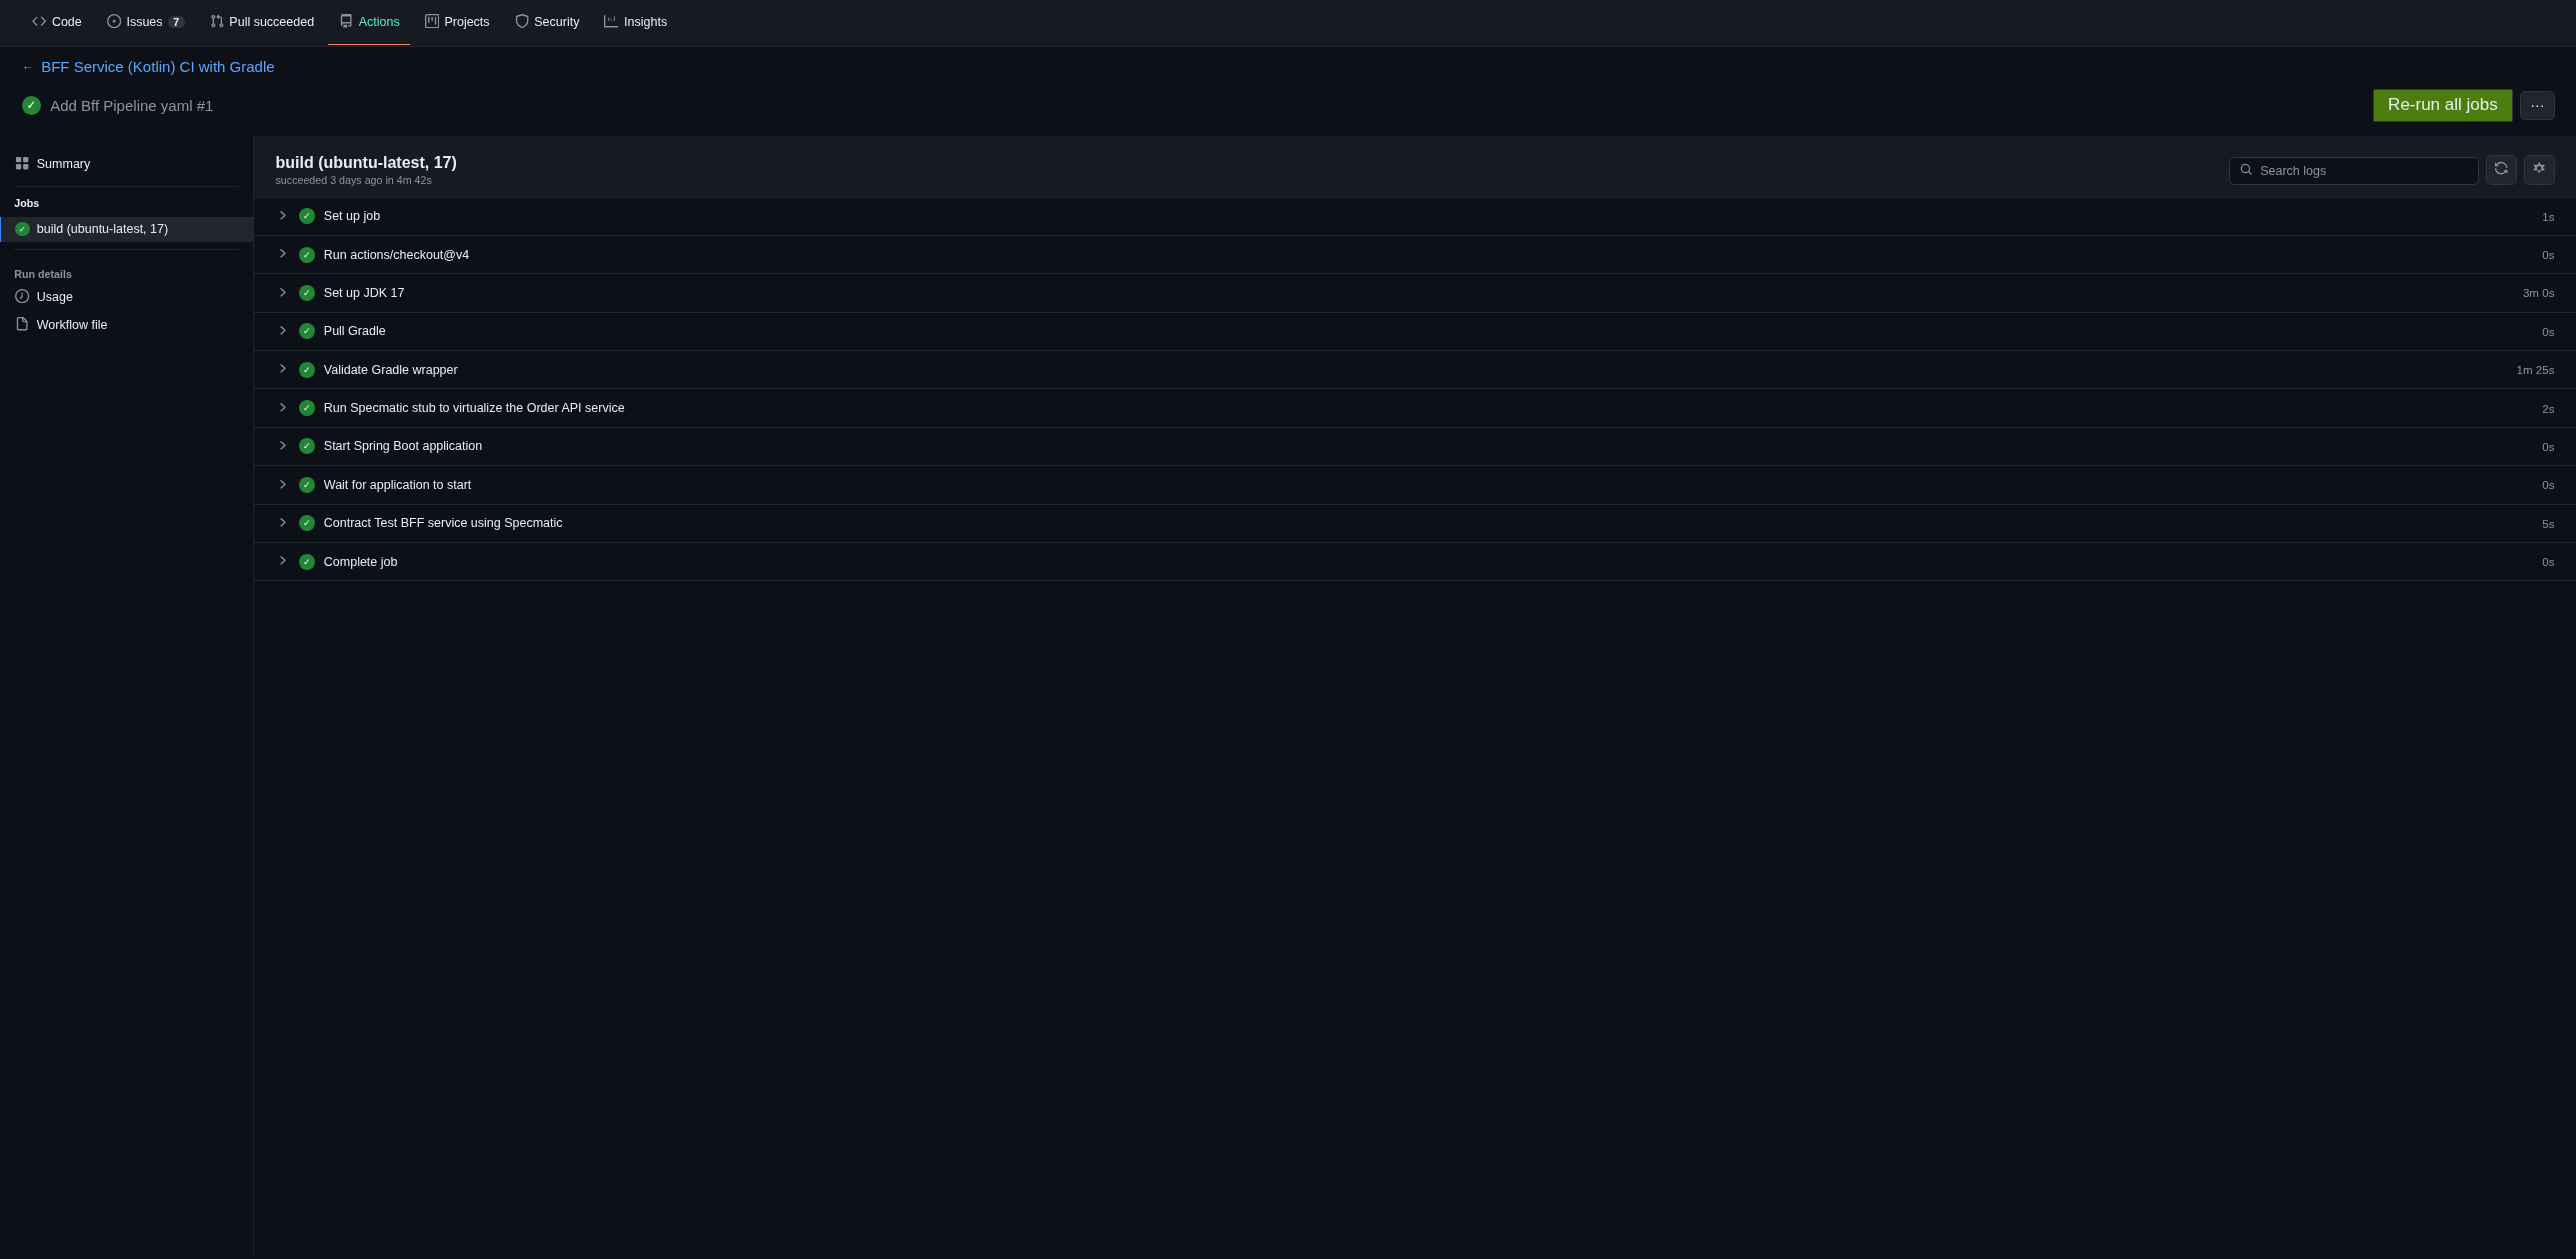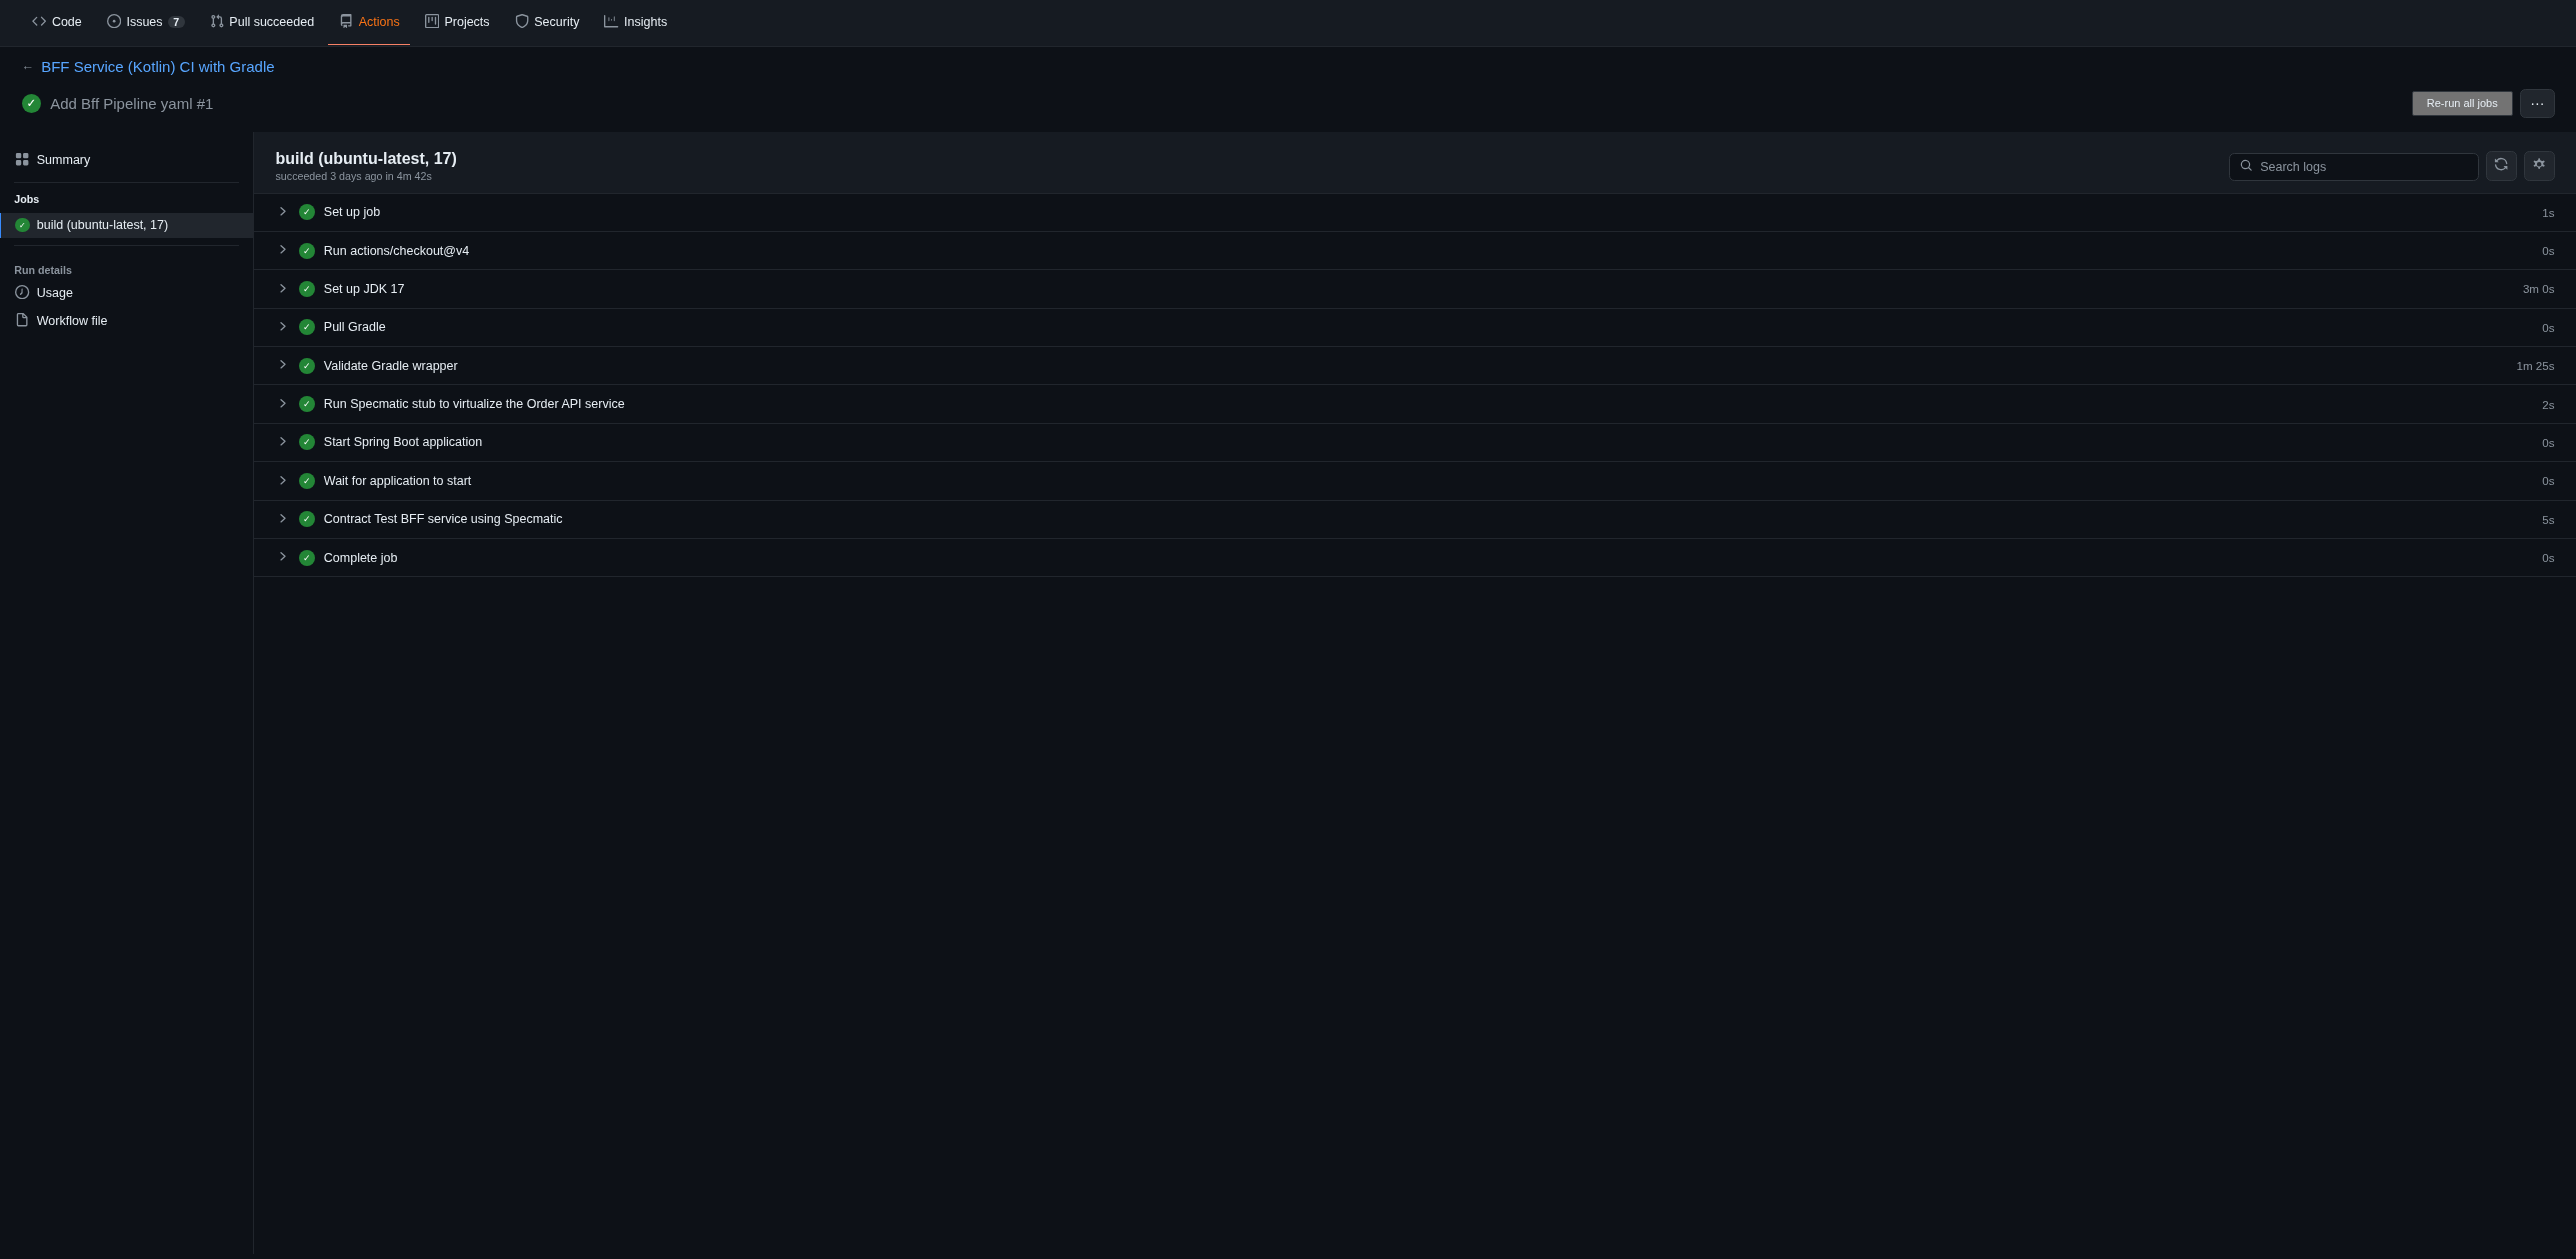--- a/index.html
+++ b/index.html
@@ -27,21 +27,21 @@
       gap: 5.4px;
       padding: 12.5px 10.7px;
       color: #e6edf3;
       cursor: pointer;
       border-bottom: 1.8px solid transparent;
       font-size: 12.5px;
       white-space: nowrap;
       text-decoration: none;
     }
     .nav-item.active {
-      color: #f97316;
+      color: #5eead4;
       border-bottom: 1.8px solid #f78166;
     }
     .nav-item .nav-icon { color: #8b949e; font-size: 14.3px; }
     .nav-badge {
       background: #30363d;
       color: #e6edf3;
       border-radius: 18px;
       padding: 0 5.4px;
       font-size: 10.7px;
       font-weight: 600;
@@ -87,27 +87,27 @@
       color: #fff;
       font-size: 11.6px;
       flex-shrink: 0;
     }
     .header-actions {
       display: flex;
       align-items: center;
       gap: 7.2px;
     }
     .btn-rerun {
-      background: #737373;
+      background: #4d7c0f;
       border: 0.9px solid #30363d;
       color: #e6edf3;
       padding: 5.4px 14.3px;
       border-radius: 2px;
       cursor: pointer;
-      font-size: 11px;
+      font-size: 17px;
       white-space: nowrap;
     }
     .btn-more {
       background: #21262d;
       border: 0.9px solid #30363d;
       color: #e6edf3;
       padding: 5.4px 9px;
       border-radius: 5.4px;
       cursor: pointer;
       font-size: 14.3px;

